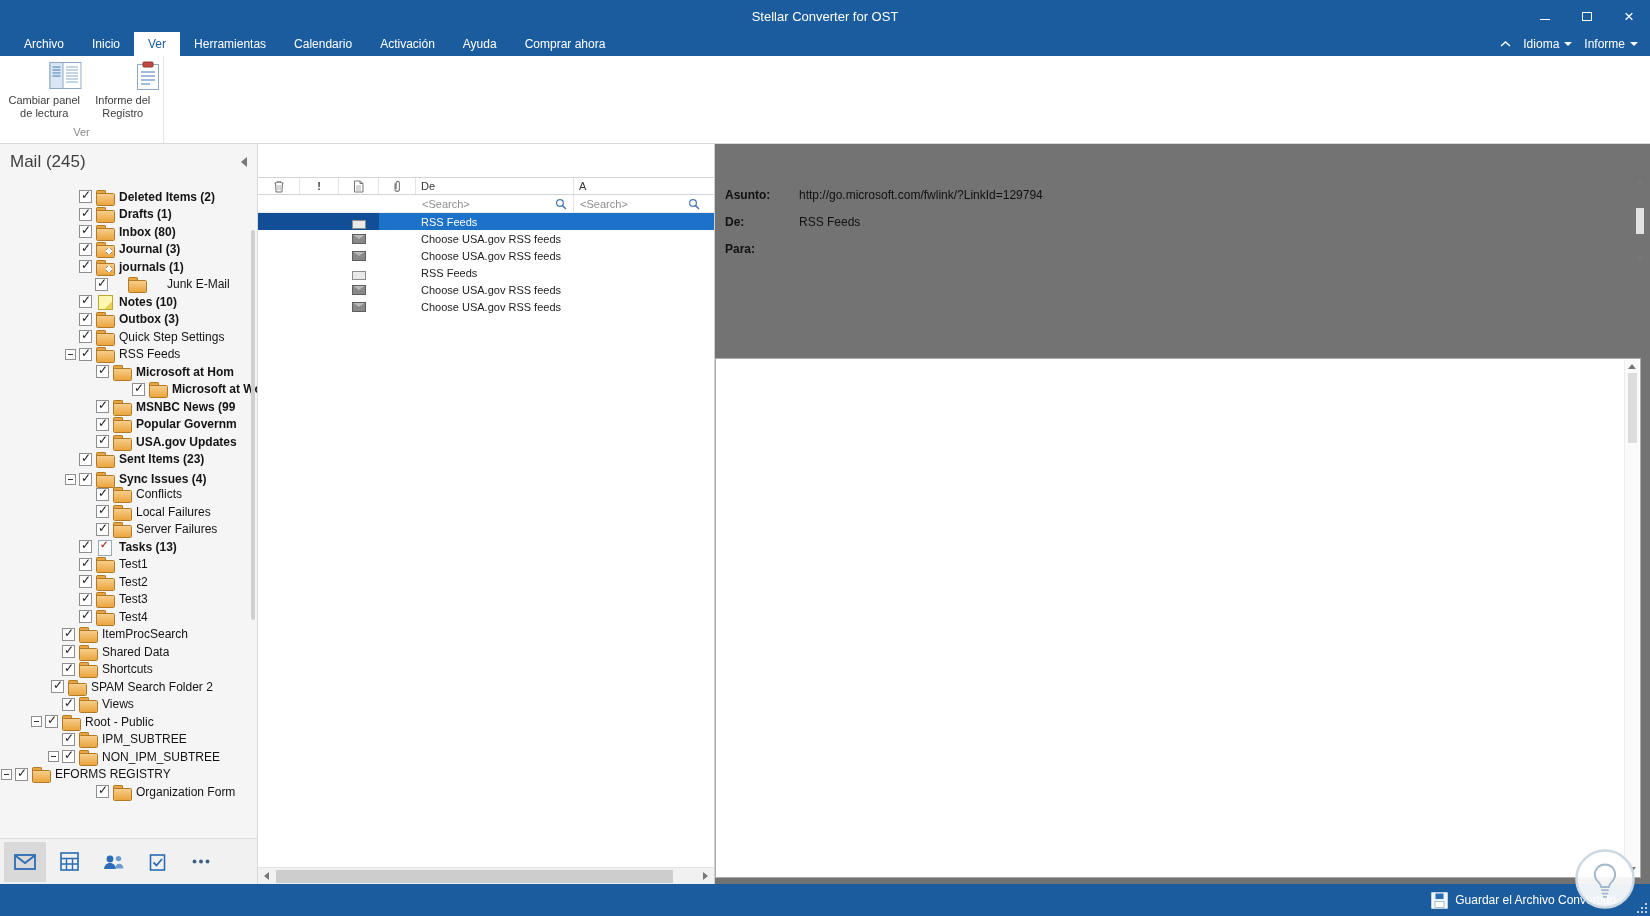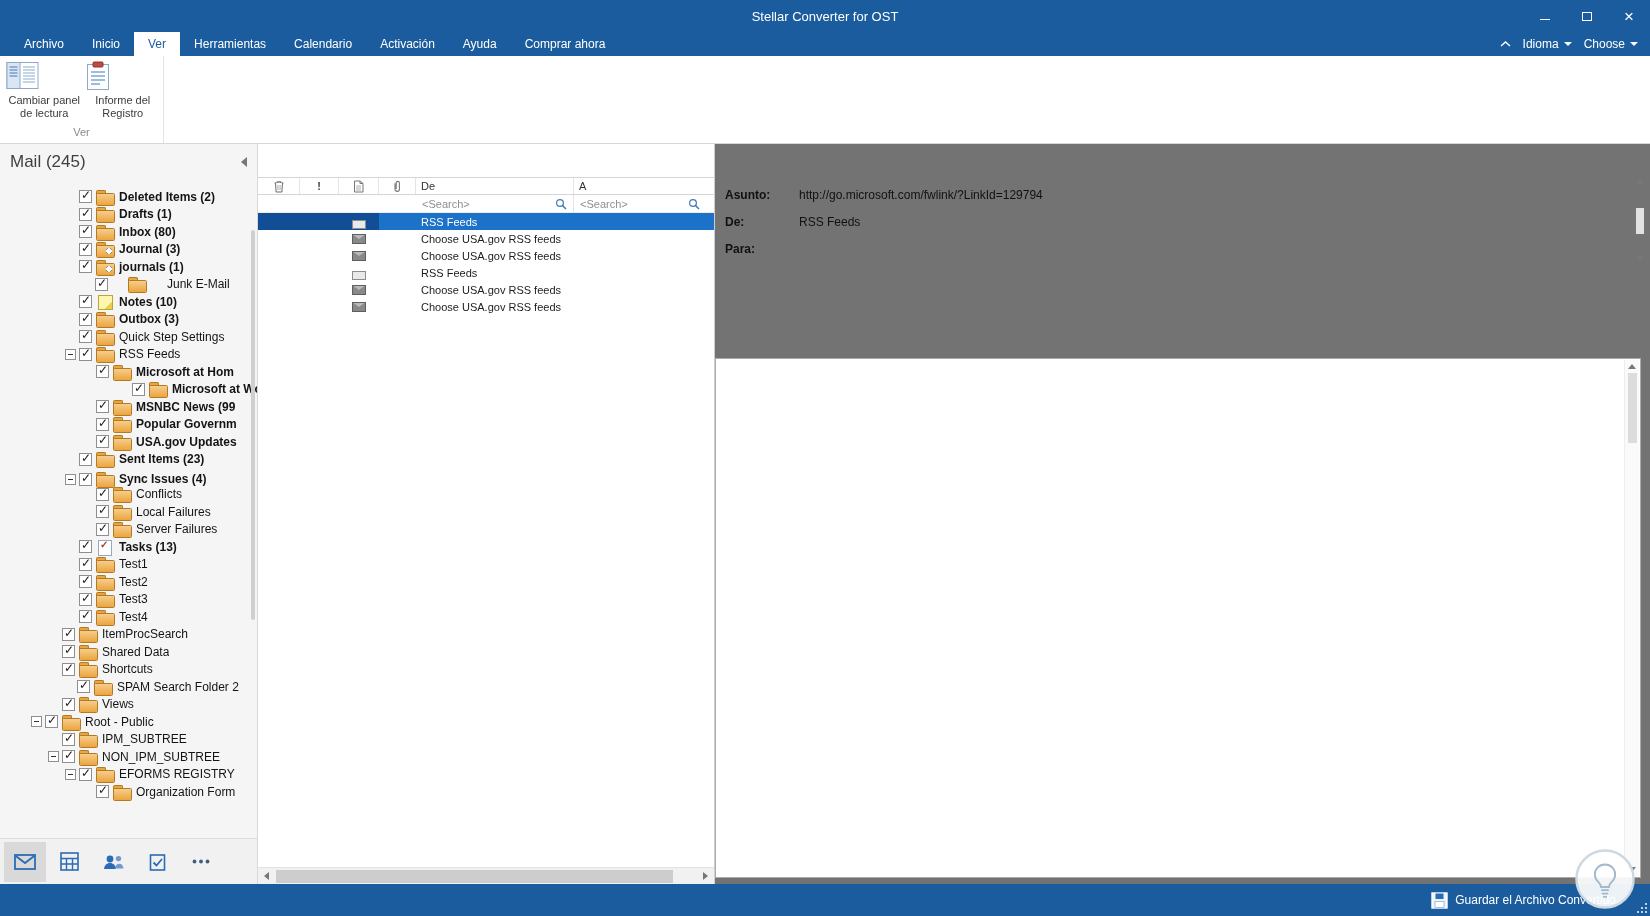--- a/index.html
+++ b/index.html
@@ -26,21 +26,21 @@
   .tab.active{background:#fff;color:var(--blue);}
   .tabrow-right{margin-left:auto;display:flex;align-items:center;gap:12px;padding-right:12px;color:#fff;font-size:12px;}
   .menu-dd{display:flex;align-items:center;gap:5px;}
   .caret-down{width:0;height:0;border-left:4px solid transparent;border-right:4px solid transparent;border-top:4px solid #fff;}
   .chev{display:flex;align-items:center;}
 
   
   .ribbon{height:88px;background:#fff;border-bottom:1px solid #d8d8d8;flex:none;display:flex;}
   .ribbon-group{width:164px;border-right:1px solid #e3e3e3;display:flex;flex-direction:column;}
   .ribbon-buttons{flex:1;display:flex;padding:5px 2px 0 6px;gap:2px;}
-  .ribbon-btn{width:78px;display:flex;flex-direction:column;align-items:flex-start;gap:3px;
+  .ribbon-btn{width:78px;display:flex;flex-direction:column;align-items:flex-end;gap:3px;
               font-size:11px;color:#3c3c3c;text-align:center;line-height:1.15;}
   .ribbon-group-label{height:17px;font-size:11px;color:#8a8a8a;text-align:center;flex:none;}
   .icon-wrap{display:inline-flex;align-items:center;justify-content:center;}
 
   
   .content{flex:1;display:flex;min-height:0;background:#fff;position:relative;}
 
   
   .sidebar{width:258px;flex:none;background:#f5f5f5;border-right:1px solid #d9d9d9;display:flex;flex-direction:column;}
   .sidebar-header{height:36px;flex:none;display:flex;align-items:center;padding:0 10px;font-size:17px;color:#3f3f3f;}
@@ -171,21 +171,21 @@
         <span class="chev">
           <svg width="11" height="6" viewBox="0 0 11 6">
             <path d="M1 5l4.5-4L10 5" fill="none" stroke="#fff" stroke-width="1.4"></path>
           </svg>
         </span>
         <div class="menu-dd">
           <span>Idioma</span>
           <span class="caret-down"></span>
         </div>
         <div class="menu-dd">
-          <span>Choose</span>
+          <span>Informe</span>
           <span class="caret-down"></span>
         </div>
       </div>
   </div>
 
   <div class="ribbon">
     <div class="ribbon-group">
       <div class="ribbon-buttons">
           <div class="ribbon-btn">
             <span class="icon-wrap">
@@ -383,21 +383,21 @@
             <span class="tree-check"></span>
             <span class="tree-ico folder-icon"></span>
             <span class="tree-label">Shared Data</span>
           </div>
           <div class="tree-item" style="padding-left: 47px;">
             <span class="exp-slot"></span>
             <span class="tree-check"></span>
             <span class="tree-ico folder-icon"></span>
             <span class="tree-label">Shortcuts</span>
           </div>
-          <div class="tree-item" style="padding-left: 50px; margin-left: 12px;">
+          <div class="tree-item" style="padding-left: 36px;">
             <span class="exp-slot"></span>
             <span class="tree-check"></span>
             <span class="tree-ico folder-icon"></span>
             <span class="tree-label">SPAM Search Folder 2</span>
           </div>
           <div class="tree-item" style="padding-left: 47px;">
             <span class="exp-slot"></span>
             <span class="tree-check"></span>
             <span class="tree-ico folder-icon"></span>
             <span class="tree-label">Views</span>
@@ -413,21 +413,21 @@
             <span class="tree-check"></span>
             <span class="tree-ico folder-icon"></span>
             <span class="tree-label">IPM_SUBTREE</span>
           </div>
           <div class="tree-item" style="padding-left: 47px;">
             <span class="exp-slot expander"></span>
             <span class="tree-check"></span>
             <span class="tree-ico folder-icon"></span>
             <span class="tree-label">NON_IPM_SUBTREE</span>
           </div>
-          <div class="tree-item" style="padding-left: 64px;">
+          <div class="tree-item" style="">
             <span class="exp-slot expander"></span>
             <span class="tree-check"></span>
             <span class="tree-ico folder-icon"></span>
             <span class="tree-label">EFORMS REGISTRY</span>
           </div>
           <div class="tree-item" style="padding-left: 81px;">
             <span class="exp-slot"></span>
             <span class="tree-check"></span>
             <span class="tree-ico folder-icon"></span>
             <span class="tree-label">Organization Form</span>

